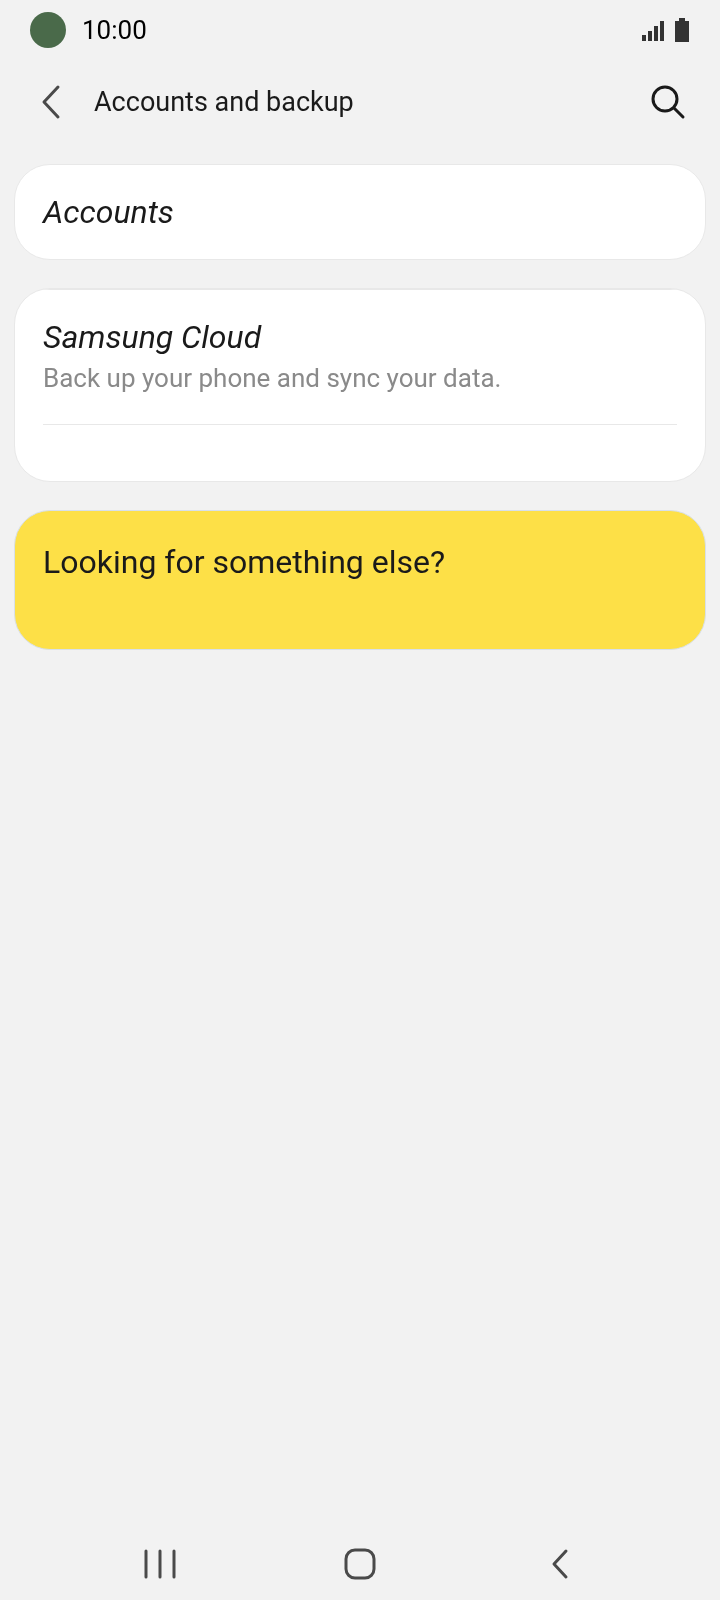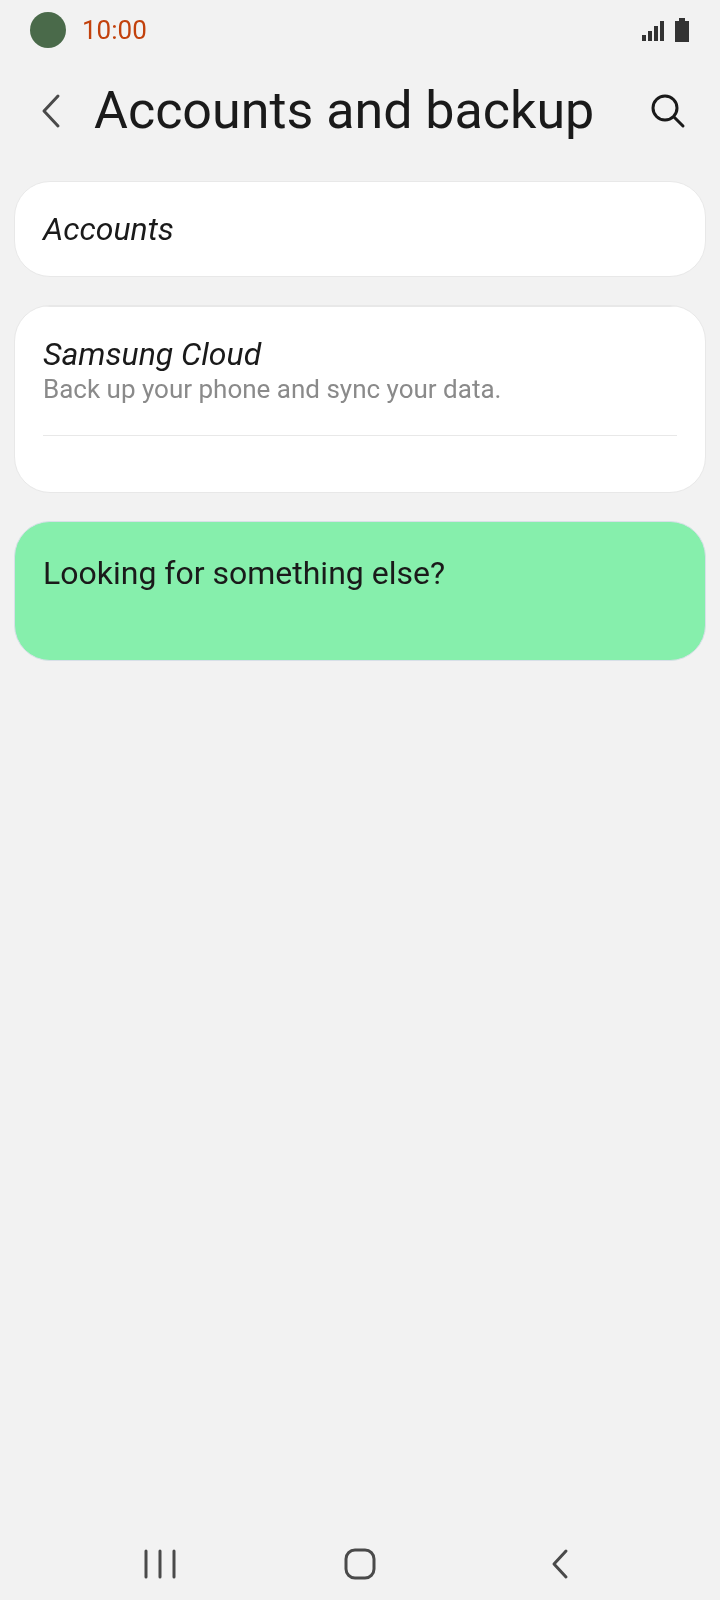--- a/index.html
+++ b/index.html
@@ -25,21 +25,21 @@
       gap: 16px;
     }
     .status-circle {
       width: 36px;
       height: 36px;
       background: #4a6a4a;
       border-radius: 50%;
     }
     .status-time {
       font-size: 26px;
-      color: #c2410c;
+      color: #000000;
       text-align: right;
     }
     .status-right {
       display: flex;
       align-items: center;
       gap: 6px;
     }
     .signal-icon svg, .battery-icon svg { display: block; }
     .header {
       display: flex;
@@ -49,21 +49,21 @@
     }
     .back-icon {
       width: 40px;
       height: 40px;
       display: flex;
       align-items: center;
       justify-content: center;
       cursor: pointer;
     }
     .header-title {
-      font-size: 52px;
+      font-size: 27px;
       color: #1a1a1a;
       flex: 1;
     }
     .search-icon {
       width: 44px;
       height: 44px;
       display: flex;
       align-items: center;
       justify-content: center;
       cursor: pointer;
@@ -80,29 +80,30 @@
       cursor: pointer;
     }
     .card-item-title {
       font-size: 32px;
       color: #1a1a1a;
       font-style: italic;
     }
     .card-item-subtitle {
       font-size: 26px;
       color: #8a8a8a;
+      margin-top: 6px;
       line-height: 1.3;
     }
     .divider {
       height: 1px;
       background: #e8e8e8;
       margin: 0 28px;
     }
     .card-blue {
-      background: #86efac;
+      background: #fde047;
       margin: 0 14px 28px 14px;
       border-radius: 36px;
       border: 1px solid #d8e0e8;
       padding: 32px 28px 40px 28px;
     }
     .card-blue-title {
       font-size: 32px;
       color: #1a1a1a;
       margin-bottom: 28px;
     }

